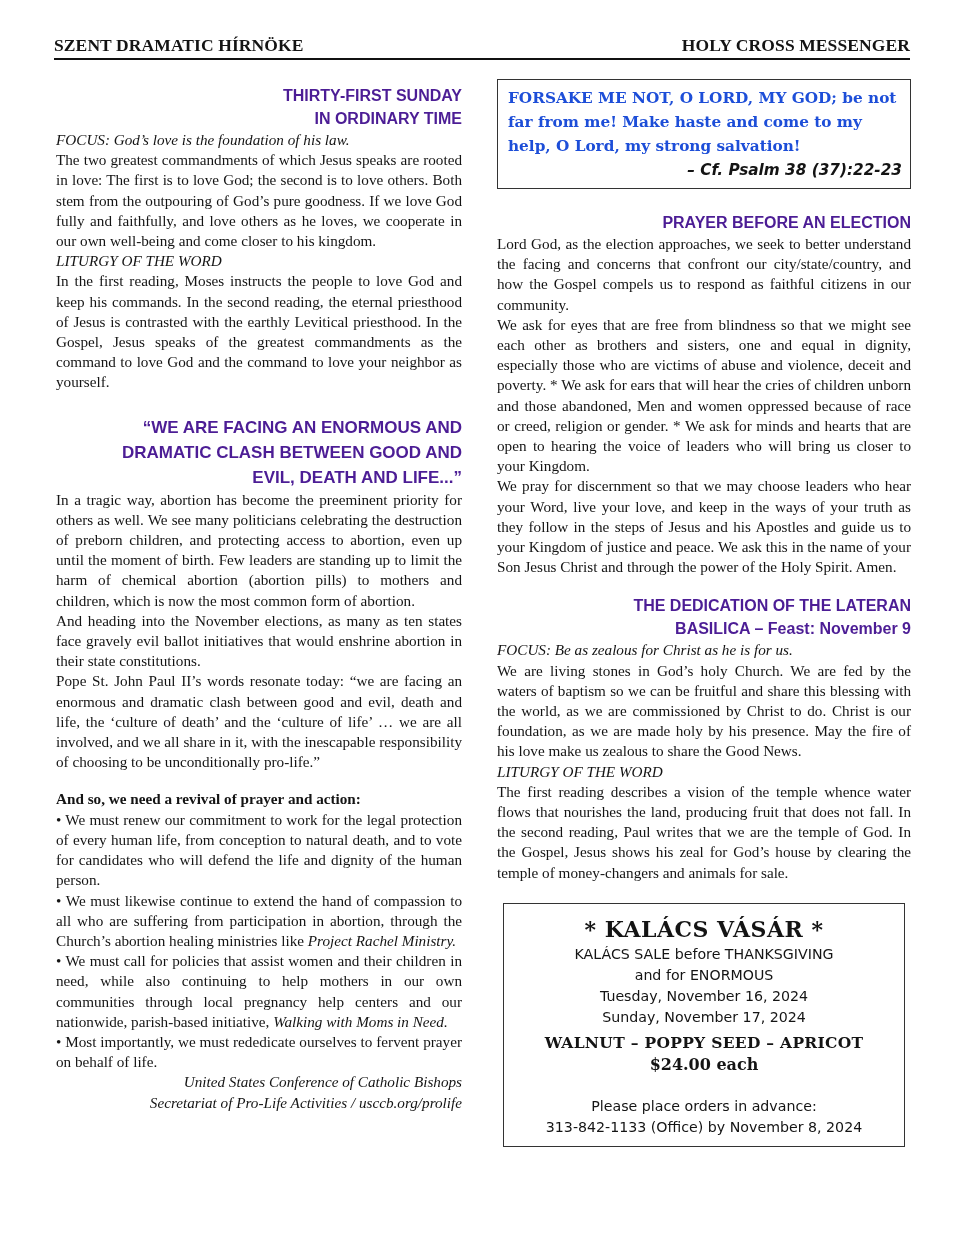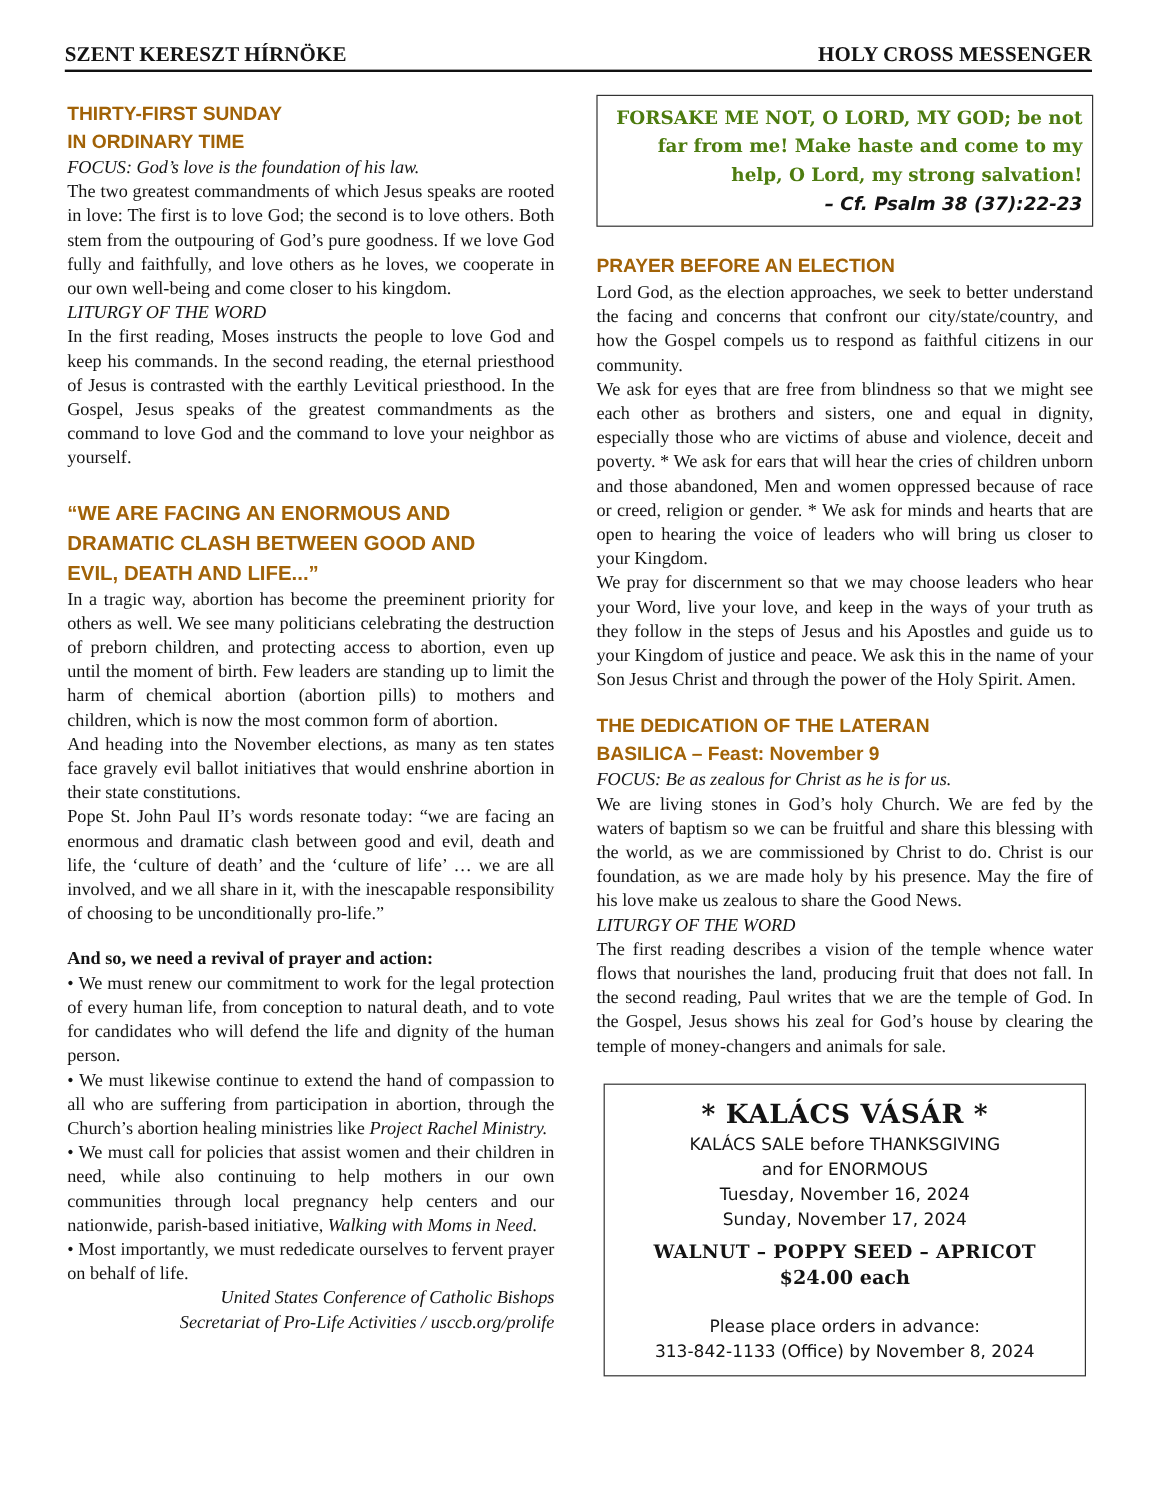--- a/index.html
+++ b/index.html
@@ -7,46 +7,46 @@
   .header { position: absolute; left: 54px; top: 35px; width: 856px; height: 24px; }
   .header-left, .header-right { position: absolute; top: 0; font-family: "Liberation Serif", serif; font-weight: bold; font-size: 17.5px; letter-spacing: 0.1px; }
   .header-left { left: 0; }
   .header-right { right: 0; }
   .header-rule { position: absolute; left: 54px; top: 58px; width: 856px; height: 2px; background: #111; }
 
   .col { position: absolute; top: 84px; }
   .col-left { left: 56px; width: 406px; }
   .col-right { left: 497px; width: 414px; }
 
-  .head-sans { font-family: "Liberation Sans", sans-serif; font-weight: bold; text-align: left; font-size: 16px; line-height: 23px; margin: 0; color: #a16207; }
+  .head-sans { font-family: "Liberation Sans", sans-serif; font-weight: bold; text-align: right; font-size: 16px; line-height: 23px; margin: 0; color: #4c1d95; }
   .head-big { font-size: 17px; line-height: 25px; }
   p { margin: 0; }
   .body { font-size: 15.2px; line-height: 20.2px; text-align: justify; }
   .it { font-style: italic; }
   .bold { font-weight: bold; }
   .sig { text-align: right; font-style: italic; font-size: 15.2px; line-height: 20.2px; }
 
   .quote-box { border: 1.5px solid #333; padding: 6px 8px 6px 10px; margin-top: -5px; }
-  .quote-text { font-family: "DejaVu Serif", serif; font-weight: bold; font-size: 15.3px; line-height: 24px; color: #4d7c0f; text-align: right; }
+  .quote-text { font-family: "DejaVu Serif", serif; font-weight: bold; font-size: 15.3px; line-height: 24px; color: #1d4ed8; }
   .quote-cite { text-align: right; font-family: "DejaVu Sans", sans-serif; font-weight: bold; font-style: italic; font-size: 15.3px; line-height: 24px; }
 
   .sale-box { border: 1.5px solid #333; margin: 20px 6px 0 6px; padding: 10px 6px 8px; text-align: center; }
   .sale-title { font-family: "DejaVu Serif", serif; font-weight: bold; font-size: 22px; line-height: 30px; letter-spacing: 0.5px; text-align: center; }
   .sale-line { font-family: "DejaVu Sans", sans-serif; font-size: 14.2px; line-height: 21px; }
   .sale-flavors { font-family: "DejaVu Serif", serif; font-weight: bold; font-size: 15.5px; line-height: 22px; margin-top: 4px; letter-spacing: 0.3px; }
   .sale-price { font-family: "DejaVu Serif", serif; font-weight: bold; font-size: 16px; line-height: 22px; }
   .sale-orders { font-family: "DejaVu Sans", sans-serif; font-size: 14.2px; line-height: 22px; margin-top: 19px; }
   .gap-s { height: 17px; }
   .gap-m { height: 22px; }
 </style>
 </head>
 <body>
 
 <div class="header">
-  <span class="header-left">SZENT KERESZT HÍRNÖKE</span>
+  <span class="header-left">SZENT DRAMATIC HÍRNÖKE</span>
   <span class="header-right">HOLY CROSS MESSENGER</span>
 </div>
 <div class="header-rule"></div>
 
 <div class="col col-left">
   <section>
     <h2 class="head-sans">
       <div>THIRTY-FIRST SUNDAY</div>
       <div>IN ORDINARY TIME</div>
     </h2>

